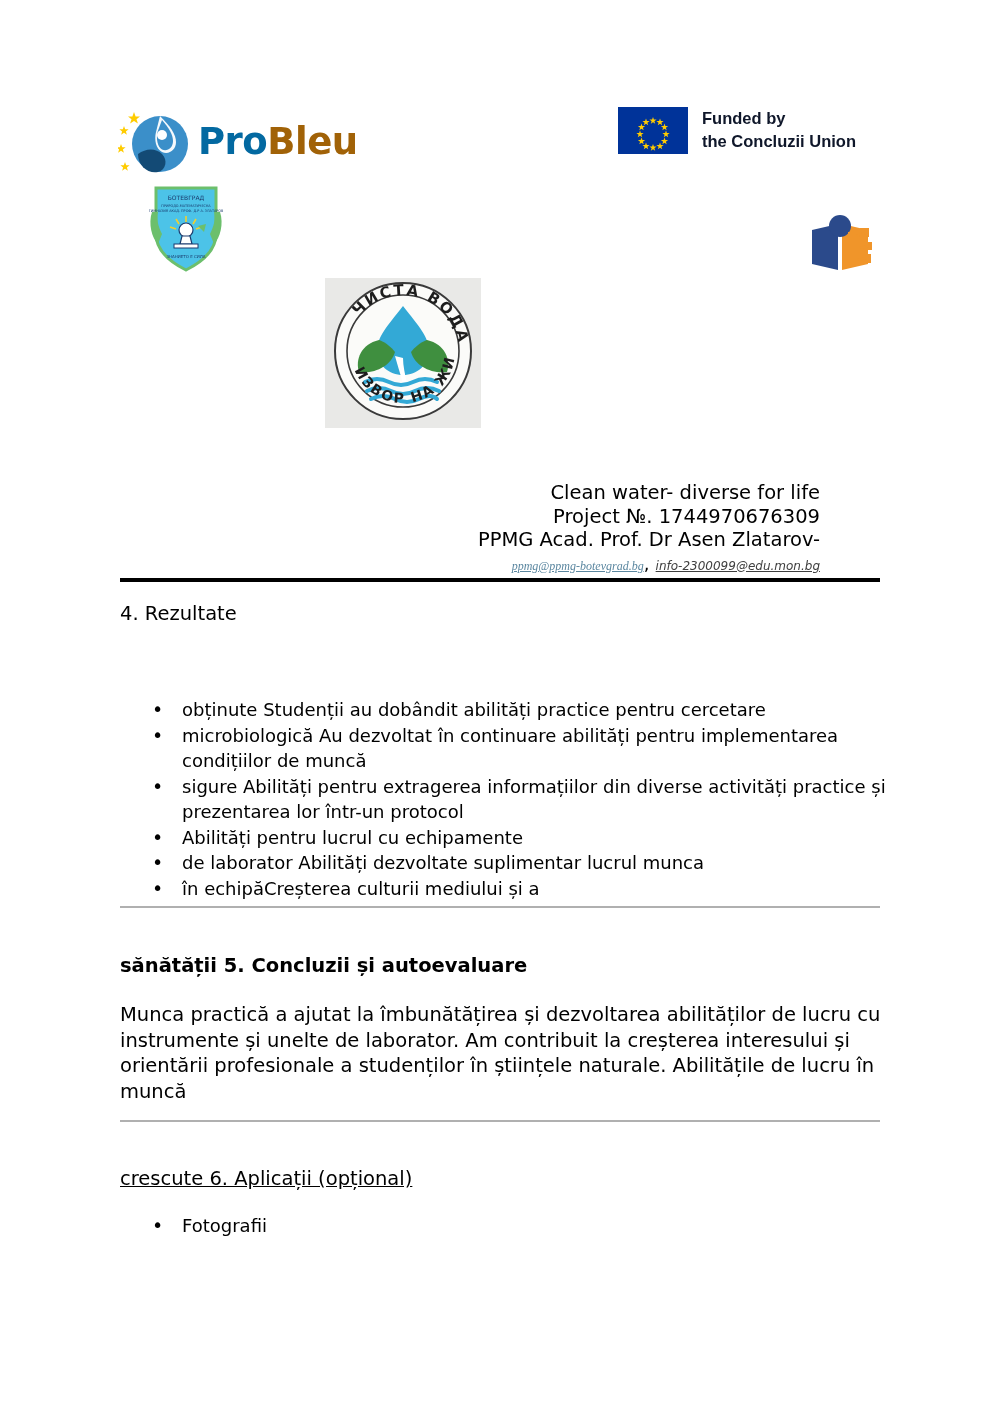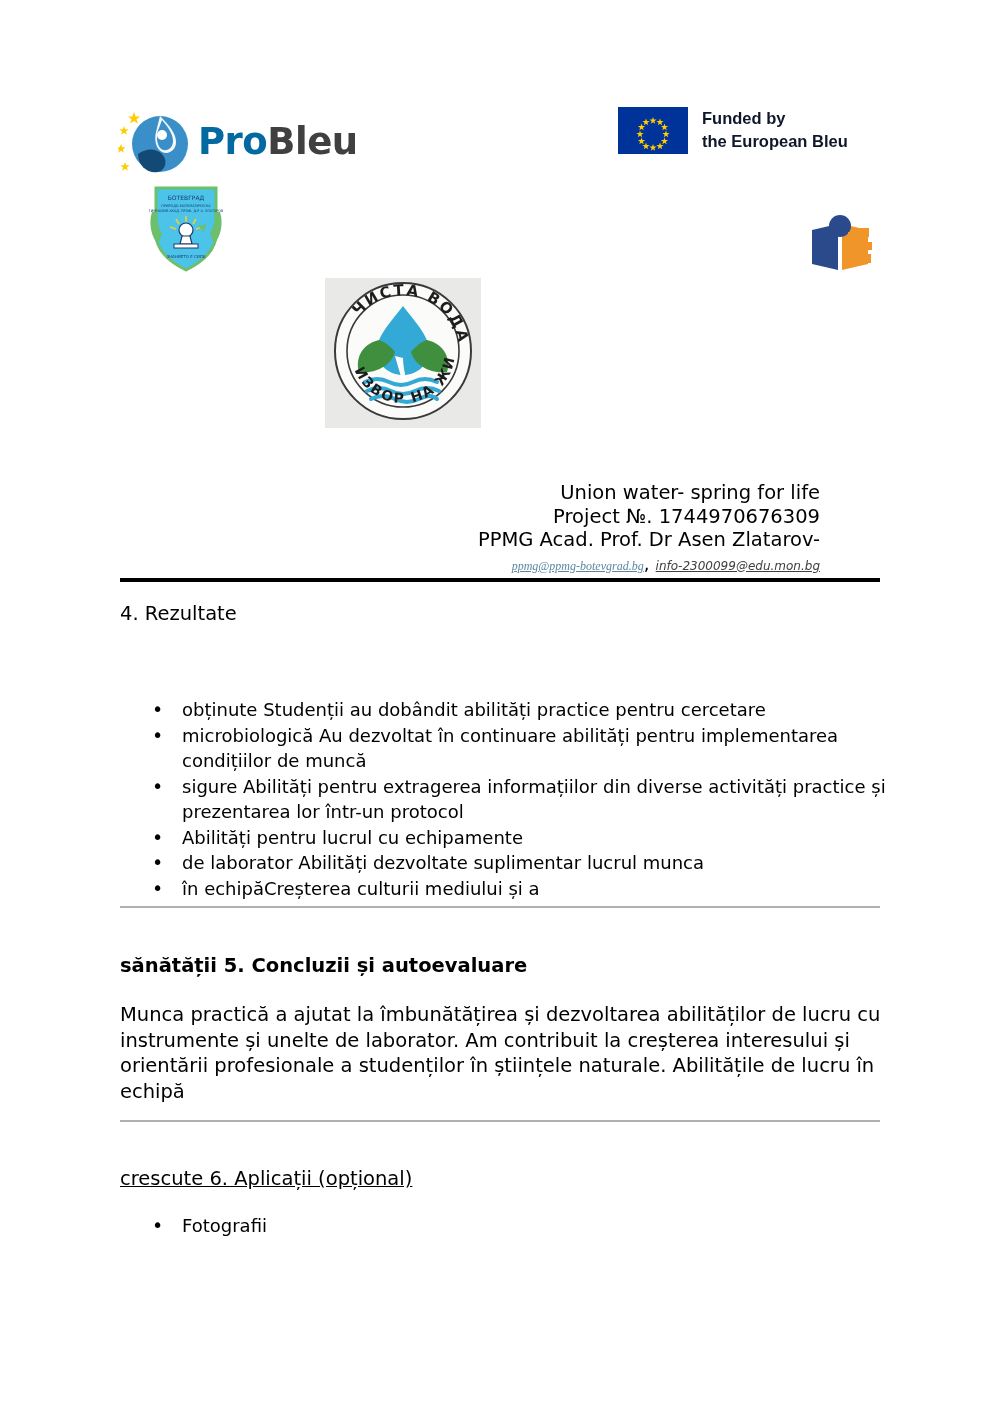--- a/index.html
+++ b/index.html
@@ -17,21 +17,21 @@
   }
 
   
   #logo-band { position: absolute; left: 0; top: 0; width: 1000px; height: 460px; }
 
   .logo-probleu { position: absolute; left: 118px; top: 108px; width: 200px; height: 72px; }
   .pb-mark { position: absolute; left: 0; top: 0; width: 74px; height: 72px; }
   .pb-word { position: absolute; left: 80px; top: 12px; font-size: 37px; font-weight: bold;
              letter-spacing: -0.5px; line-height: 44px; white-space: nowrap; }
   .pb-pro { color: #0369a1; }
-  .pb-bleu { color: #404040; }
+  .pb-bleu { color: #a16207; }
 
   .logo-eu { position: absolute; left: 618px; top: 107px; width: 248px; height: 68px; }
   .eu-flag { position: absolute; left: 0; top: 0; width: 70px; height: 47px; background: #003399; }
   .eu-text { position: absolute; left: 84px; top: 0px; font-size: 16.5px; font-weight: bold;
              color: #0f172a; line-height: 23px; white-space: nowrap;
              font-family: "Liberation Sans", sans-serif; }
 
   .logo-crest { position: absolute; left: 146px; top: 182px; width: 80px; height: 92px; }
 
   .logo-book { position: absolute; left: 808px; top: 212px; width: 70px; height: 64px; }
@@ -112,21 +112,21 @@
           <polygon points="28,35.5 28.9,38.1 31.6,38.1 29.4,39.7 30.2,42.3 28,40.7 25.8,42.3 26.6,39.7 24.4,38.1 27.1,38.1"></polygon>
           <polygon points="23.5,30.5 24.4,33.1 27.1,33.1 24.9,34.7 25.7,37.3 23.5,35.7 21.3,37.3 22.1,34.7 19.9,33.1 22.6,33.1"></polygon>
           <polygon points="22,23.5 22.9,26.1 25.6,26.1 23.4,27.7 24.2,30.3 22,28.7 19.8,30.3 20.6,27.7 18.4,26.1 21.1,26.1"></polygon>
           <polygon points="23.5,16.5 24.4,19.1 27.1,19.1 24.9,20.7 25.7,23.3 23.5,21.7 21.3,23.3 22.1,20.7 19.9,19.1 22.6,19.1"></polygon>
           <polygon points="28,11.5 28.9,14.1 31.6,14.1 29.4,15.7 30.2,18.3 28,16.7 25.8,18.3 26.6,15.7 24.4,14.1 27.1,14.1"></polygon>
         </g>
       </svg>
     </div>
     <div class="eu-text">
       <div>Funded by</div>
-      <div>the European Bleu</div>
+      <div>the Concluzii Union</div>
     </div>
   </div>
 
   <div class="logo-crest">
     <svg viewBox="0 0 80 92" width="80" height="92">
       <path d="M10 6 L70 6 L70 52 C70 70 52 82 40 88 C28 82 10 70 10 52 Z" fill="#4cc3e8" stroke="#6cbf6c" stroke-width="3"></path>
       <path d="M6 30 C2 42 6 56 12 62 L16 52 C12 44 10 36 12 30 Z" fill="#6cbf6c"></path>
       <path d="M74 30 C78 42 74 56 68 62 L64 52 C68 44 70 36 68 30 Z" fill="#6cbf6c"></path>
       <text x="40" y="18" font-size="6" fill="#1a3b6e" text-anchor="middle" font-family="'DejaVu Sans',sans-serif">БОТЕВГРАД</text>
       <text x="40" y="25" font-size="3.4" fill="#1a3b6e" text-anchor="middle" font-family="'DejaVu Sans',sans-serif">ПРИРОДО-МАТЕМАТИЧЕСКА</text>
@@ -183,21 +183,21 @@
         <textPath href="#arcTop" startOffset="21%">ЧИСТА ВОДА</textPath>
       </text>
       <text font-size="14" font-weight="bold" fill="#1d1d1d" font-family="'DejaVu Sans',sans-serif" letter-spacing="2">
         <textPath href="#arcBot" startOffset="12%">ИЗВОР НА ЖИВОТ</textPath>
       </text>
     </svg>
   </div>
 </div>
 
 <div id="header-text">
-  <span class="hline">Union water- spring for life</span>
+  <span class="hline">Clean water- diverse for life</span>
   <span class="hline">Project №. 1744970676309</span>
   <span class="hline">PPMG Acad. Prof. Dr Asen Zlatarov-</span>
   <span class="hline"><a class="mail-serif" href="#">ppmg@ppmg-botevgrad.bg</a><span class="mail-sep">,</span> <a class="mail-sans" href="#">info-2300099@edu.mon.bg</a></span>
 </div>
 
 <div class="rule-thick" style="top:578px;"></div>
 
 <div class="sec-head" style="top:601px;">4. Rezultate</div>
 
 <ul class="bullets" style="left:120px; top:697px; width:770px;">
@@ -206,21 +206,21 @@
   <li>sigure Abilități pentru extragerea informațiilor din diverse activități practice și prezentarea lor într-un protocol</li>
   <li>Abilități pentru lucrul cu echipamente</li>
   <li>de laborator Abilități dezvoltate suplimentar lucrul munca</li>
   <li>în echipăCreșterea culturii mediului și a</li>
 </ul>
 
 <div class="rule-thin" style="top:906px;"></div>
 
 <div class="sec-head" style="top:953px;font-weight:bold;">sănătății 5. Concluzii și autoevaluare</div>
 
-<div class="para" style="top:1002px;">Munca practică a ajutat la îmbunătățirea și dezvoltarea abilităților de lucru cu instrumente și unelte de laborator. Am contribuit la creșterea interesului și orientării profesionale a studenților în științele naturale. Abilitățile de lucru în echipă</div>
+<div class="para" style="top:1002px;">Munca practică a ajutat la îmbunătățirea și dezvoltarea abilităților de lucru cu instrumente și unelte de laborator. Am contribuit la creșterea interesului și orientării profesionale a studenților în științele naturale. Abilitățile de lucru în muncă</div>
 
 <div class="rule-thin" style="top:1120px;"></div>
 
 <div class="sec-head" style="top:1166px;text-decoration:underline;">crescute 6. Aplicații (opțional)</div>
 
 <ul class="bullets" style="left:120px; top:1213px; width:770px;">
   <li>Fotografii</li>
 </ul>
 
 </body></html>

